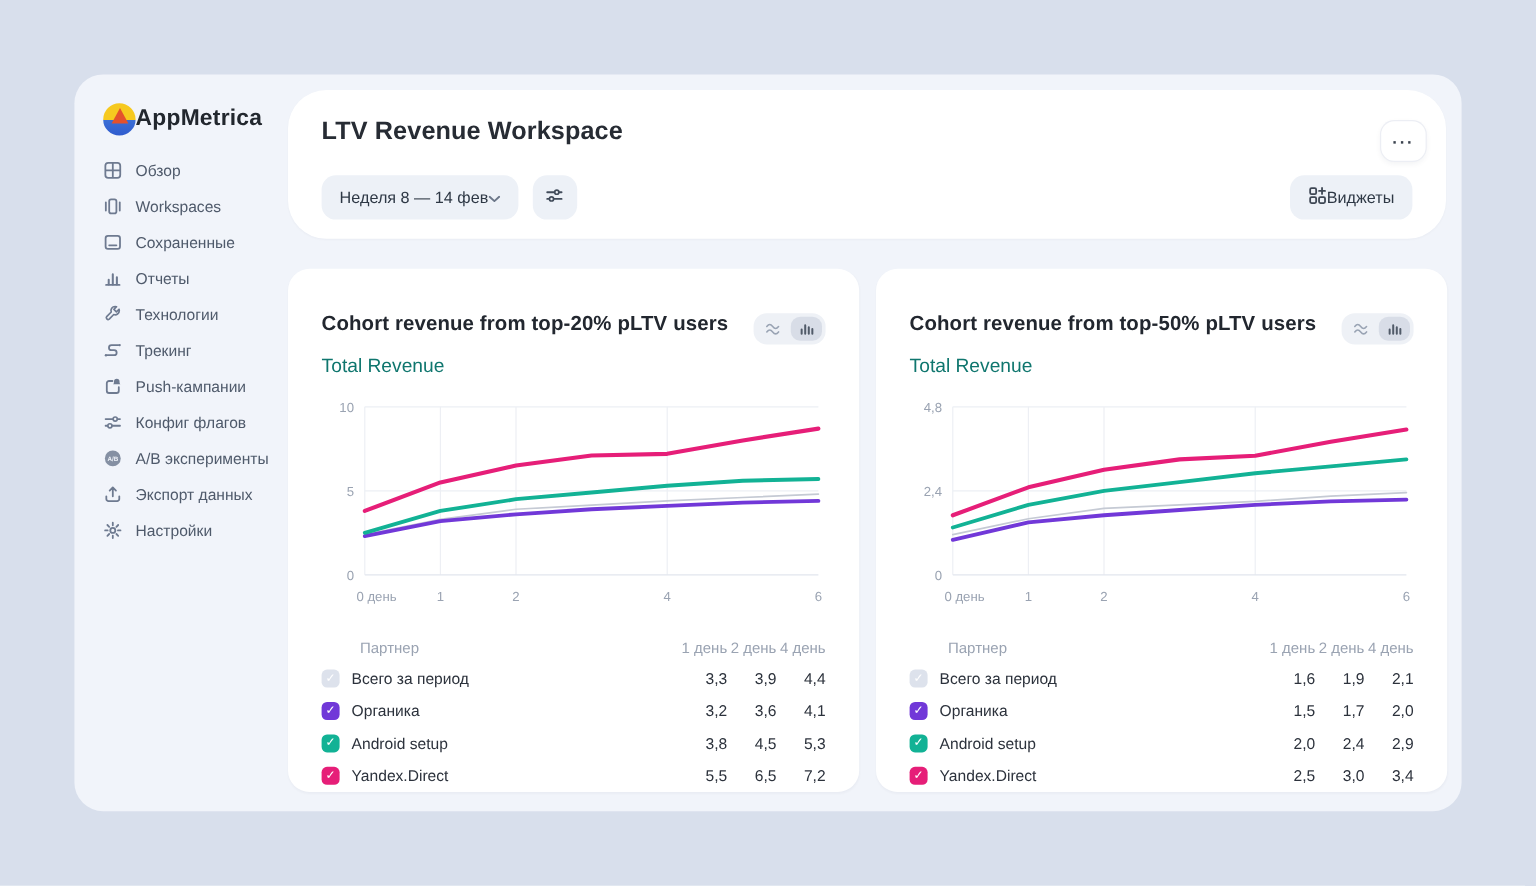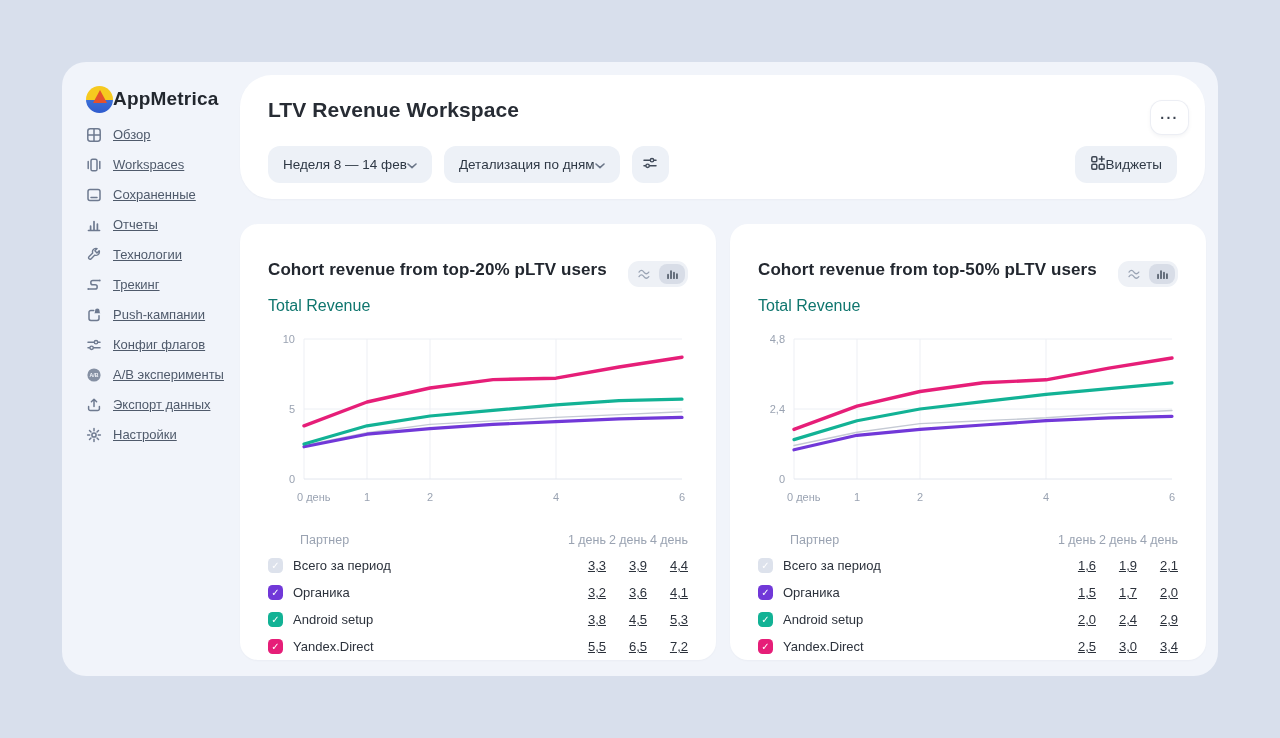--- a/index.html
+++ b/index.html
@@ -23,21 +23,21 @@
     background:linear-gradient(180deg,#f6c91f 0%,#f6c91f 52%,#3b6fd6 52%,#2f5bce 100%);
   }
   .logo::after {
     content:""; position:absolute; left:50%; top:17%; transform:translateX(-50%);
     width:0; height:0;
     border-left:7.5px solid transparent; border-right:7.5px solid transparent;
     border-bottom:13px solid #e4512c;
   }
   .logo-text { font-size:19px; font-weight:700; color:#22272e; letter-spacing:.2px; }
   .nav { margin-top:14px; }
-  .nav-item { display:flex; align-items:flex-start; gap:11px; height:30px; font-size:13px; color:#4f5a6b; cursor:pointer; white-space:nowrap;text-decoration:underline; }
+  .nav-item { display:flex; align-items:center; gap:11px; height:30px; font-size:13px; color:#4f5a6b; cursor:pointer; white-space:nowrap; }
   .nav-item .ic { width:16px; height:16px; flex:none; display:flex; align-items:center; justify-content:center; }
   .nav-item svg { width:16px; height:16px; display:block; }
   
   .header-card { position:absolute; left:178px; top:13px; width:965px; height:124px; background:#fff; border-radius:32px; box-shadow:0 1px 2px rgba(30,40,70,.03); }
   .header-title { position:absolute; left:28px; top:23px; font-size:21px; font-weight:600; color:#272c34; letter-spacing:.1px; }
   .menu-btn {
     position:absolute; right:17px; top:26px; width:37px; height:33px; background:#fff; border-radius:11px;
     box-shadow:0 0 0 1px #eceef4, 0 2px 5px rgba(35,48,75,.07);
     display:flex; align-items:center; justify-content:center;
     font-size:14px; font-weight:700; color:#3a424e; letter-spacing:1.5px; cursor:pointer;
@@ -60,21 +60,21 @@
   .card-subtitle { font-size:16px; color:#0f766e; margin-top:10px; }
   .chart-box { margin-top:8px; height:196px; }
   .chart-box svg { display:block; }
   
   .legend-table { margin-top:8px; }
   .t-head { display:flex; align-items:center; height:25px; font-size:12.5px; color:#9aa3b2;margin-left:32px; }
   .t-name { flex:1; display:flex; align-items:center; }
   .t-col { width:41px; text-align:right; }
   .t-row { display:flex; align-items:center; height:27px; font-size:13px; color:#2c323c; cursor:pointer; }
   .cb { width:15px; height:15px; border-radius:4.5px; margin-right:10px; display:flex; align-items:center; justify-content:center; color:#fff; font-size:10px; line-height:1; flex:none; cursor:pointer; }
-  .t-row .val { font-size:13px; color:#2c323c;text-decoration:underline; }
+  .t-row .val { font-size:13px; color:#2c323c; }
 </style>
 </head>
 <body>
 
 <div class="container">
 
   <div class="sidebar">
     <div class="logo-row">
       <span class="logo"></span>
       <span class="logo-text">AppMetrica</span>
@@ -182,28 +182,20 @@
         </div>
       </div>
   </div>
 
   <div class="header-card">
     <div class="header-title">LTV Revenue Workspace</div>
     <div class="menu-btn">···</div>
     <div class="filters">
       <div class="pill">
         <span>Неделя 8 — 14 фев</span>
-        <span class="ic">
-          <svg width="10" height="6" viewBox="0 0 10 6">
-              <path d="M1 1l4 3.6L9 1" fill="none" stroke="#6b7688" stroke-width="1.6" stroke-linecap="round" stroke-linejoin="round"></path>
-            </svg>
-        </span>
-      </div>
-      <div class="pill">
-        <span>Детализация по дням</span>
         <span class="ic">
           <svg width="10" height="6" viewBox="0 0 10 6">
               <path d="M1 1l4 3.6L9 1" fill="none" stroke="#6b7688" stroke-width="1.6" stroke-linecap="round" stroke-linejoin="round"></path>
             </svg>
         </span>
       </div>
       <div class="pill icon-btn">
         <span class="ic">
           <svg width="16" height="16" viewBox="0 0 16 16">
             <path d="M2 5.2h12M2 10.8h12" stroke="#424c5b" stroke-width="1.5" stroke-linecap="round"></path>

